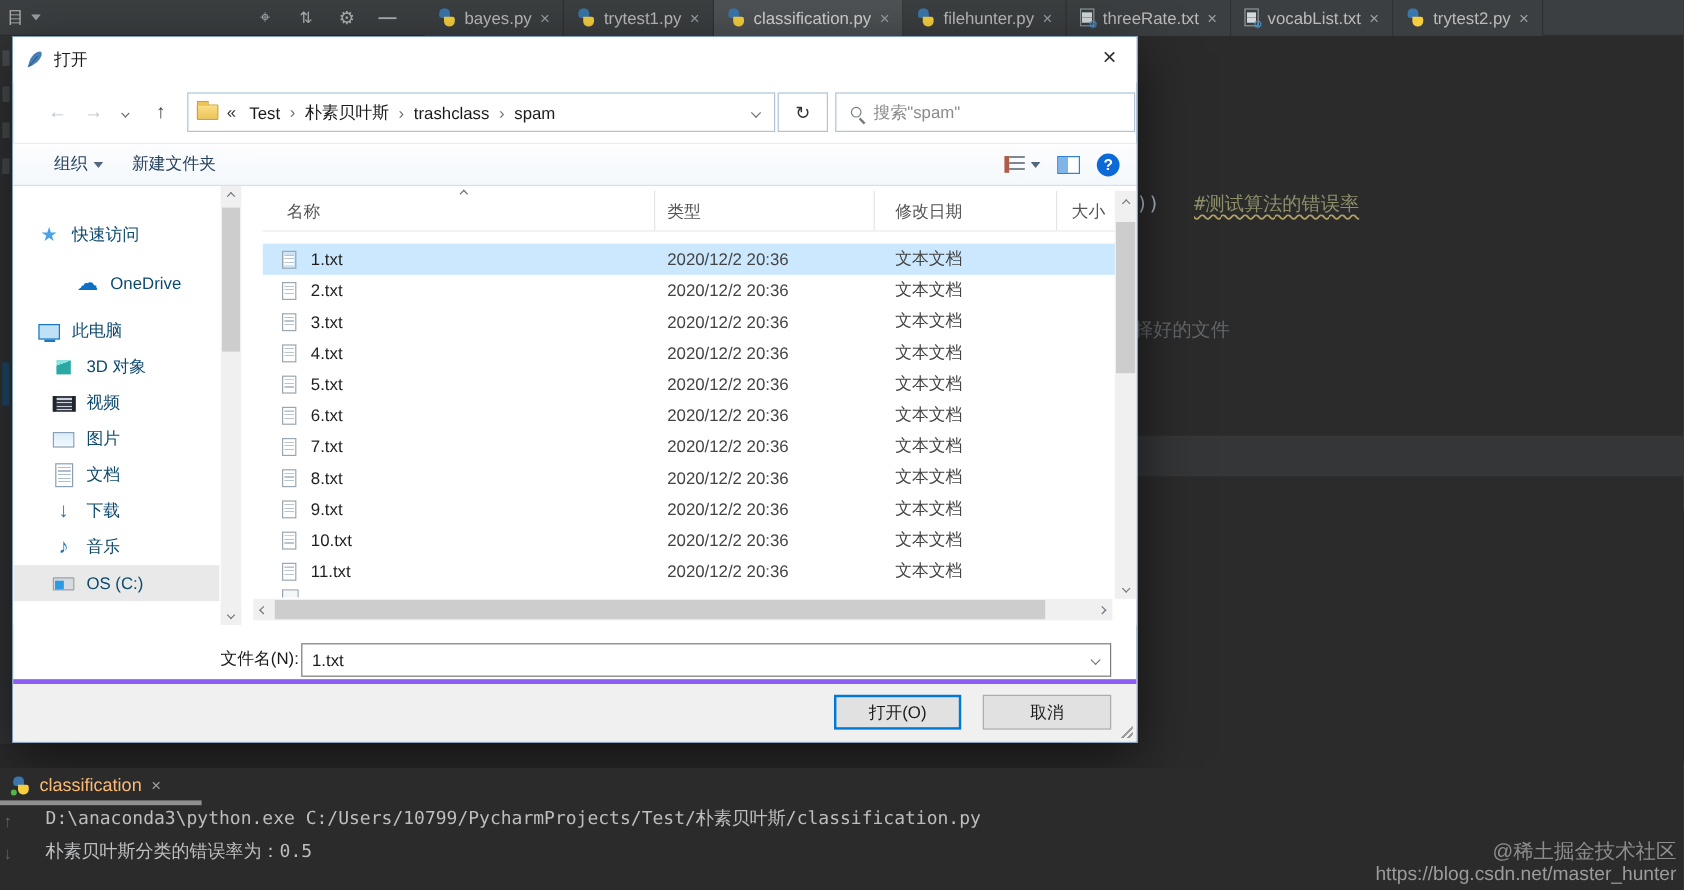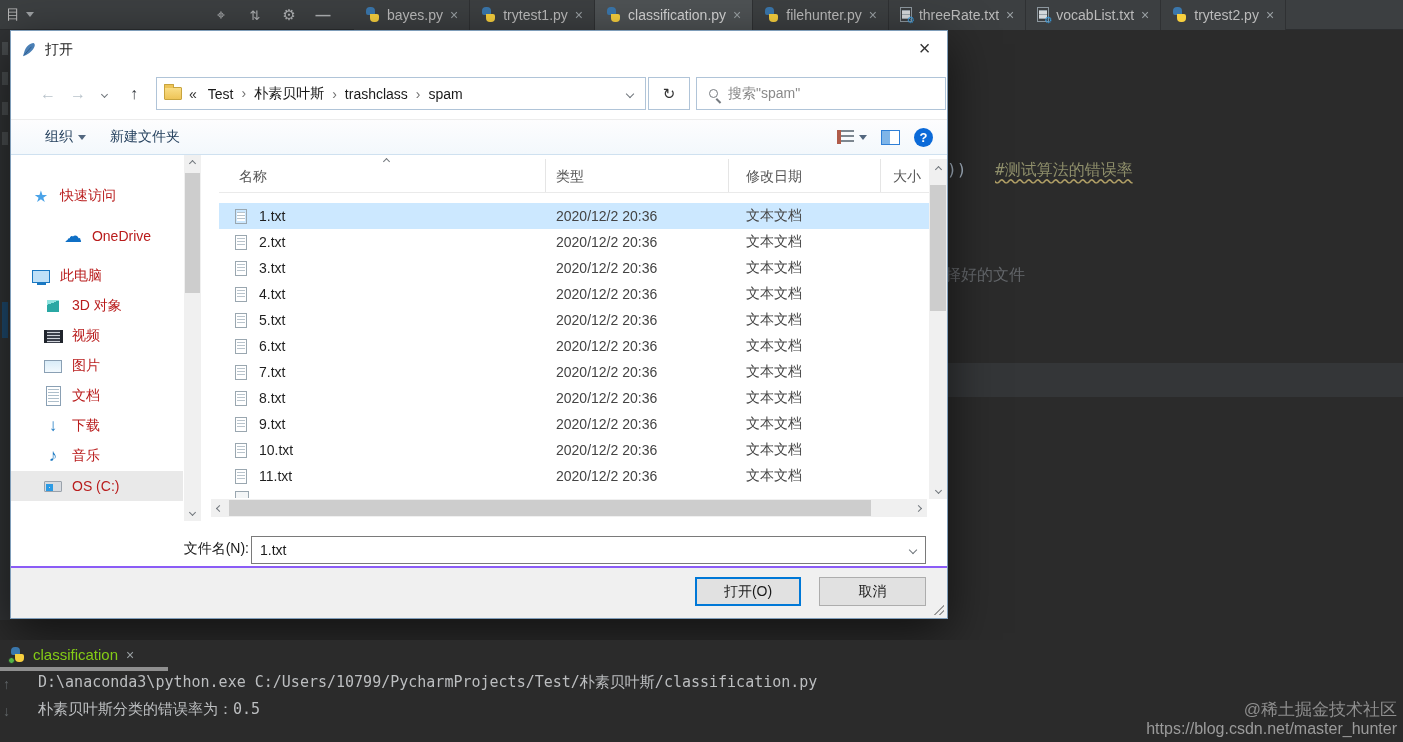--- a/index.html
+++ b/index.html
@@ -111,21 +111,21 @@
   .pane-ic { width:19px; height:15px; border:1.6px solid #2f7fd6; background:linear-gradient(90deg,#7fb5e8 0 45%,#fff 45%); }
   .help-ic { width:19px; height:19px; border-radius:50%; background:#0b6ad8; color:#fff;
     display:flex; align-items:center; justify-content:center; font-size:13px; font-weight:bold; }
   .help-ic::before { content:"?"; }
 
   
   .content { position:absolute; left:0; top:124px; width:936px; height:366px; overflow:hidden; background:#fff; }
 
   .sidebar { position:absolute; left:0; top:0; width:172px; height:366px; padding-top:26px; overflow:hidden; }
   .side-item { display:flex; align-items:center; height:30px; padding-left:20px; gap:9px; font-size:14px;
-    color:#b91c1c; white-space:nowrap; }
+    color:#0c4a6e; white-space:nowrap; }
   .side-item:nth-of-type(1) { margin-bottom:10px; }
   .side-item:nth-of-type(2) { margin-bottom:10px;justify-content:center; }
   .side-item.indent { padding-left:32px; }
   .side-item.hover { background:#e9e9e9; width:172px; }
   .sb-icon { width:20px; height:18px; display:flex; align-items:center; justify-content:center; flex:0 0 auto; }
   .side-item[data-icon="star"] .sb-icon::before { content:"★"; color:#4aa3e8; font-size:16px; }
   .side-item[data-icon="cloud"] .sb-icon::before { content:"☁"; color:#0f6fc5; font-size:18px; }
   .side-item[data-icon="computer"] .sb-icon { position:relative; }
   .side-item[data-icon="computer"] .sb-icon::before { content:""; width:16px; height:11px;
     border:1.6px solid #1a78c2; background:#bfe0f7; }
@@ -191,39 +191,39 @@
   .list-hscroll .cap { position:absolute; top:0; width:17px; height:18px; display:flex; align-items:center; justify-content:center; }
   .list-hscroll .cap.left{ left:0; } .list-hscroll .cap.right{ right:0; }
 
   .fname-row { position:absolute; left:0; top:503px; right:0; height:30px; }
   .fname-label { position:absolute; right:698px; left:0; top:6px; text-align:right; font-size:14px; color:#1a1a1a; }
   .fname-input { position:absolute; left:240px; top:2px; width:675px; height:28px; border:1px solid #7a7a7a;
     background:#fff; display:flex; align-items:center; padding-left:8px; font-size:14px; }
   .fname-input .chevron { position:absolute; right:9px; top:10px; }
 
   .dlg-footer { position:absolute; left:0; top:535px; width:936px; height:52px; background:#f0f0f0;
-    border-top:2px solid #8b5cf6; }
+    border-top:4px solid #8b5cf6; }
   .btn { position:absolute; top:9px; height:29px; font-size:14px; color:#1a1a1a; background:#e1e1e1;
     border:1px solid #adadad; font-family:"Liberation Sans", sans-serif; }
   .btn.primary { left:684px; width:106px; border:2px solid #0078d7; background:#e1e1e1; }
   .btn.cancel { left:808px; width:107px; }
   .grip { position:absolute; right:3px; bottom:3px; width:10px; height:10px;
     background:
       linear-gradient(135deg, transparent 0 50%, #9b9b9b 50% 60%, transparent 60% 75%, #9b9b9b 75% 85%, transparent 85%); }
 
   
   .bottombar { position:absolute; left:0; top:619px; width:1403px; height:21px; background:#3c3f41; }
   .bb-tab { position:absolute; left:12px; top:0; height:16px; display:flex; align-items:center; gap:6px;
     color:#87898b; font-size:14px; }
   .bb-scroll { position:absolute; left:0; top:14px; width:245px; height:5px; background:#7a7a7a; }
   .bb-crumbs { position:absolute; left:430px; top:0; color:#6b7175; font-size:14px;
     font-family:"DejaVu Sans Mono", monospace; white-space:pre; }
   .runpanel { position:absolute; left:0; top:640px; width:1403px; height:102px; background:#2b2b2b; }
   .run-tab { position:absolute; left:10px; top:2px; height:24px; display:flex; align-items:center; gap:8px;
-    color:#84cc16; font-size:15px;justify-content:center; }
+    color:#fdba74; font-size:15px;justify-content:center; }
   .run-scroll { position:absolute; left:0; top:27px; width:168px; height:4px; background:#8f8f8f; }
   .gut { position:absolute; left:3px; color:#5f6467; font-size:14px; }
   .gut.up { top:36px; } .gut.dn { top:63px; }
   .gut.up::before{ content:"↑"; } .gut.dn::before{ content:"↓"; }
   .console-line { position:absolute; left:38px; color:#bcbec0; font-size:15px;
     font-family:"DejaVu Sans Mono", monospace; white-space:pre; }
   .console-line.l1 { top:33px; }
   .console-line.l2 { top:60px; }
   .watermark { position:absolute; right:6px; bottom:4px; text-align:right; line-height:1.15; }
   .watermark .w1 { color:#8d8d8d; font-size:17px; }

